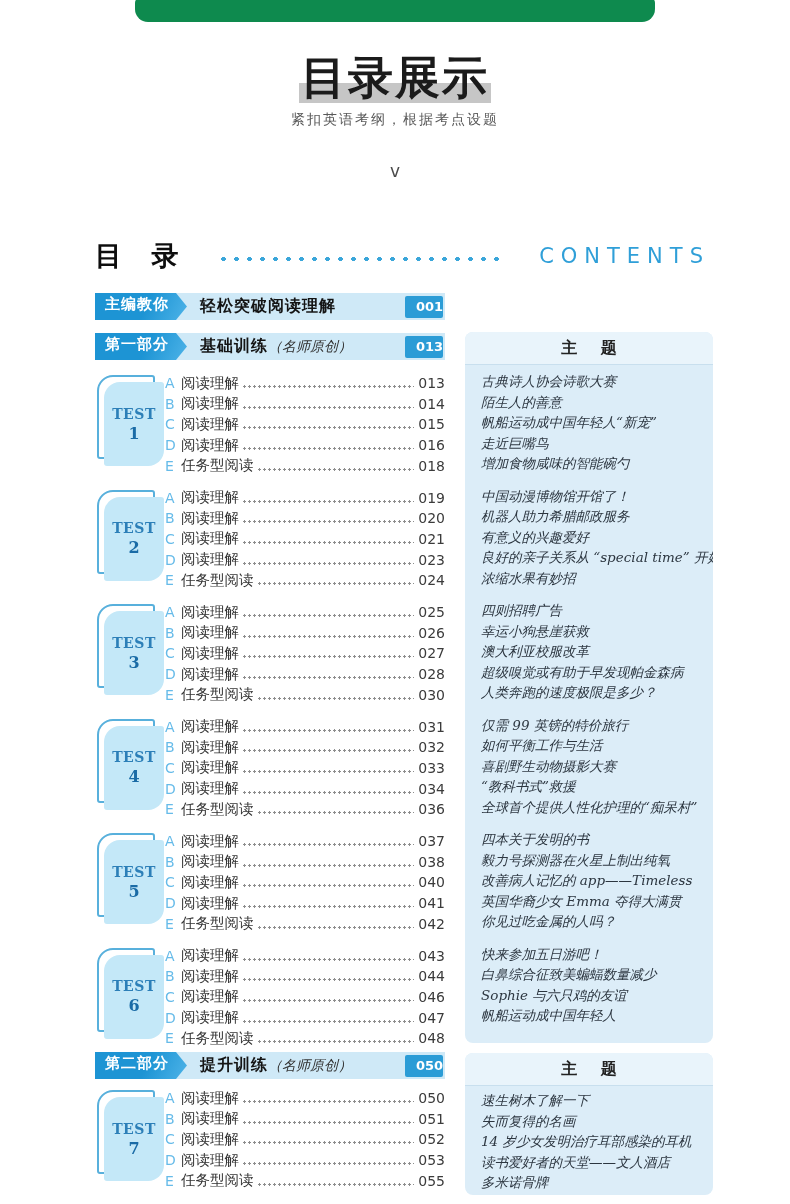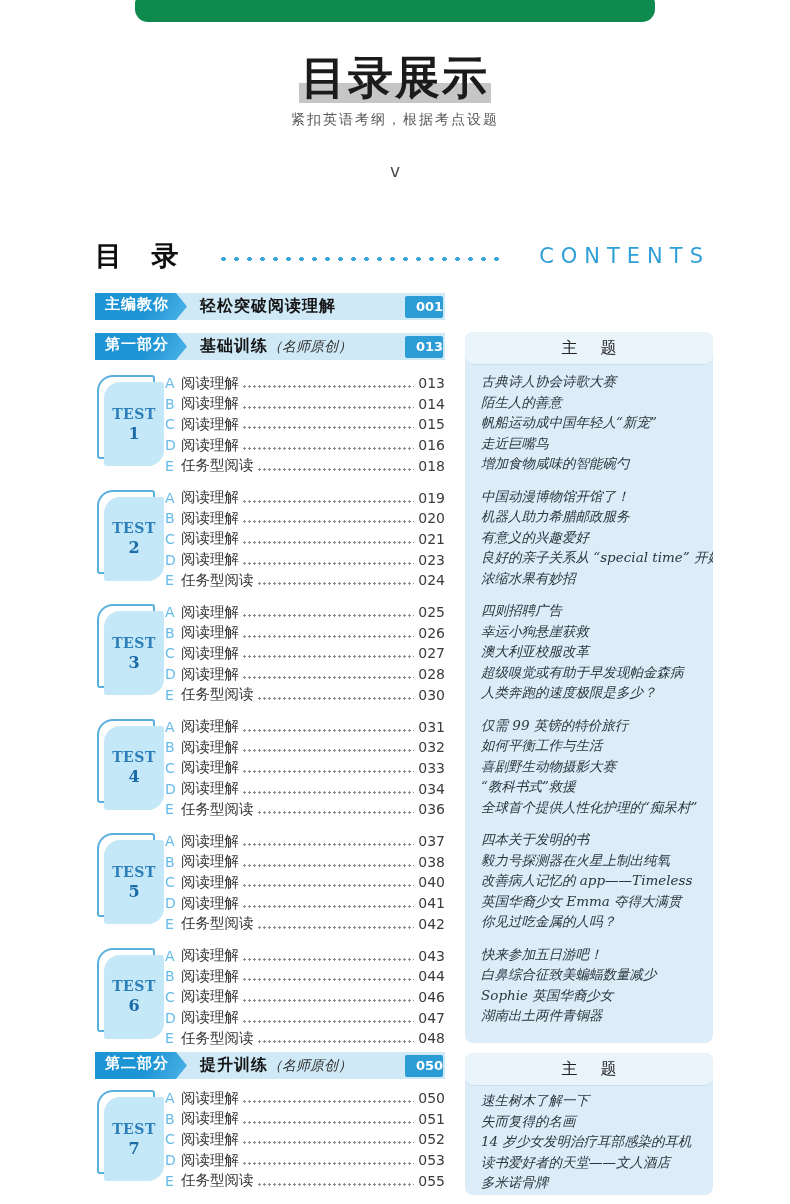--- a/index.html
+++ b/index.html
@@ -61,22 +61,22 @@
   .row-leader { flex:1; margin:7px 3px 0 3px; height:5px;
     background-image:radial-gradient(circle, #8d8d8d 1.1px, rgba(0,0,0,0) 1.3px);
     background-size:5px 5px; background-repeat:repeat-x; background-position:0 50%; }
   .row-page { flex:none; min-width:28px; text-align:right; color:#3b3b3b; font-size:14px; }
   
   .theme-panel { position:absolute; left:465px; width:248px; background:#dcedf8;
     border-radius:8px; overflow:hidden; }
   #panel-1 { top:332px; height:711px; }
   #panel-2 { top:1053px; height:142px; }
   .panel-header { height:33px; background:#e9f4fb; border-bottom:1px solid #c8dfee;
-    display:flex; align-items:center; justify-content:center; font-size:16px; font-weight:normal;
-    color:#222222; letter-spacing:9px; text-indent:9px;border-radius:9px; }
+    display:flex; align-items:center; justify-content:center; font-size:16px; font-weight:bold;
+    color:#222222; letter-spacing:9px; text-indent:9px; }
   .panel-body { padding:6px 6px 0 16px; }
   .theme-group { height:103px; margin-bottom:11.5px; }
   .theme-group:last-child { margin-bottom:0; }
   .theme-item { height:20.6px; line-height:20.6px;
     font-family:"DejaVu Serif","Liberation Serif",serif; font-style:italic;
     font-size:13.5px; color:#2c3640; white-space:nowrap; }
   #panel-2 .panel-body { padding-top:4px; }
 </style>
 </head>
 <body>
@@ -440,22 +440,22 @@
         <div class="theme-group">
           <div class="theme-item">四本关于发明的书</div>
           <div class="theme-item">毅力号探测器在火星上制出纯氧</div>
           <div class="theme-item">改善病人记忆的 app——Timeless</div>
           <div class="theme-item">英国华裔少女 Emma 夺得大满贯</div>
           <div class="theme-item">你见过吃金属的人吗？</div>
         </div>
         <div class="theme-group">
           <div class="theme-item">快来参加五日游吧！</div>
           <div class="theme-item">白鼻综合征致美蝙蝠数量减少</div>
-          <div class="theme-item">Sophie 英国华裔少女</div>
-          <div class="theme-item">湖南出土两件青铜器</div>
+          <div class="theme-item">Sophie 与六只鸡的友谊</div>
+          <div class="theme-item">帆船运动成中国年轻人</div>
         </div>
       </div>
     </div>
   <div class="theme-panel" id="panel-2">
       <div class="panel-header">主  题</div>
       <div class="panel-body">
         <div class="theme-group">
           <div class="theme-item">速生树木了解一下</div>
           <div class="theme-item">失而复得的名画</div>
           <div class="theme-item">14 岁少女发明治疗耳部感染的耳机</div>

